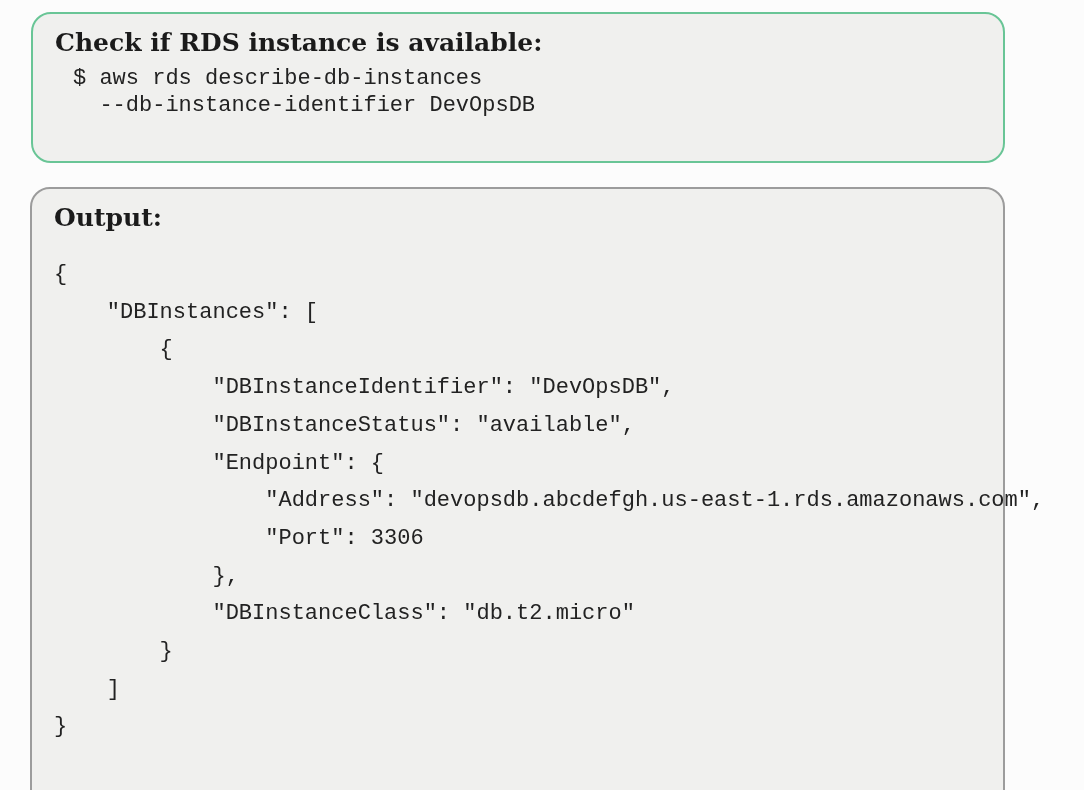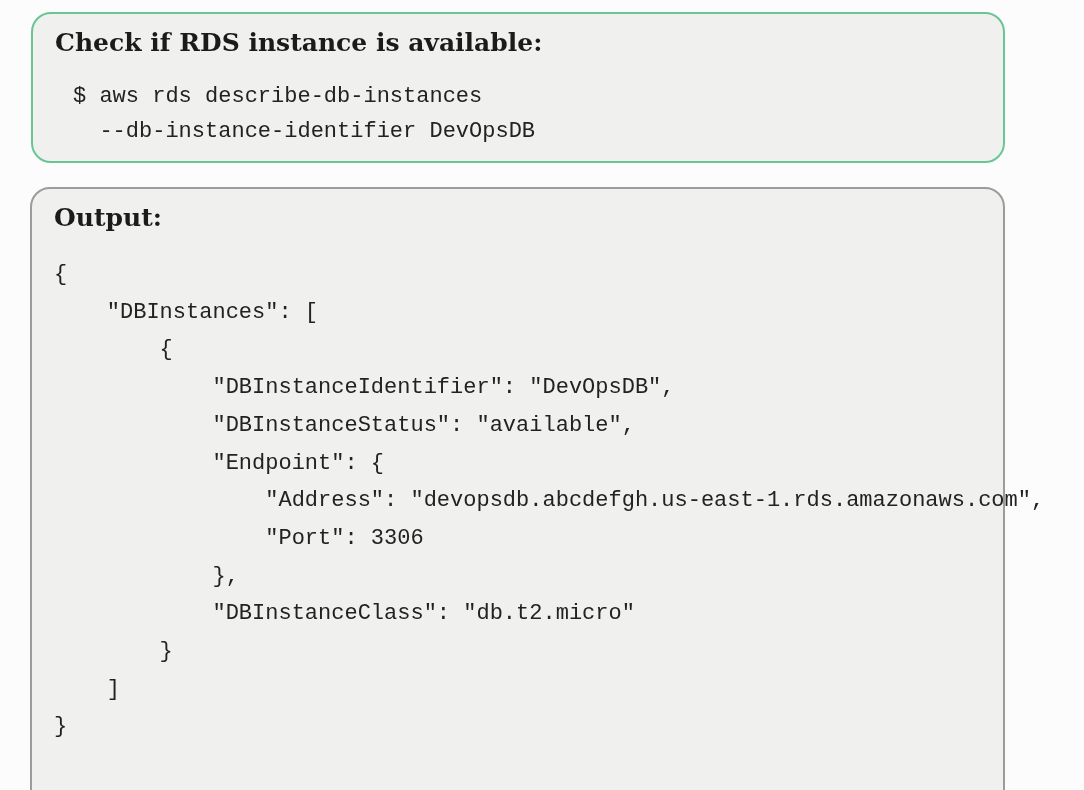--- a/index.html
+++ b/index.html
@@ -42,22 +42,22 @@
   }
   pre.code {
     font-family: "Liberation Mono", monospace;
     font-size: 22px;
     color: #222222;
     white-space: pre;
     padding-left: 22px;
     background: transparent;
   }
   .command-box pre.code {
-    margin-top: 18px;
-    line-height: 35px;
+    margin-top: 4px;
+    line-height: 27px;
     padding-left: 40px;
   }
   .output-box pre.code {
     margin-top: 20px;
     line-height: 37.7px;
   }
 </style>
 </head>
 <body>
 

